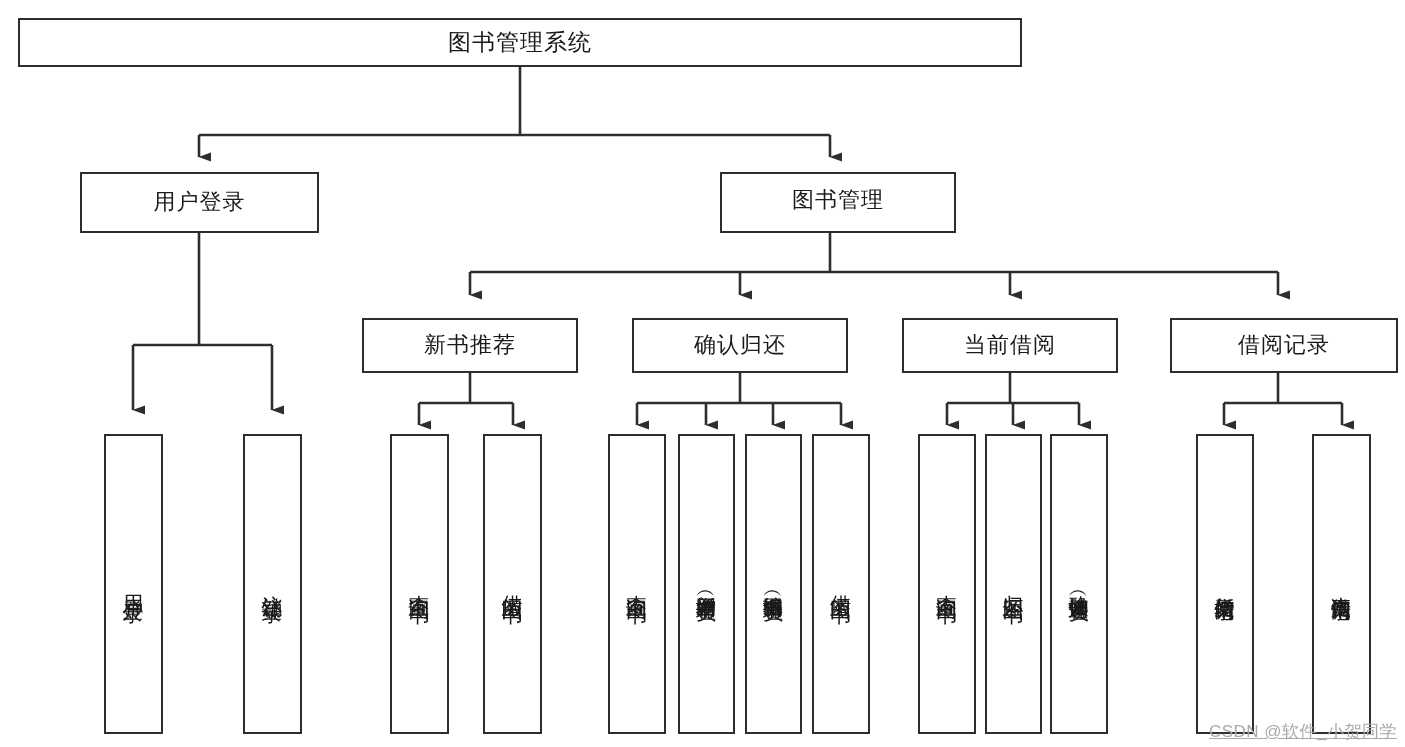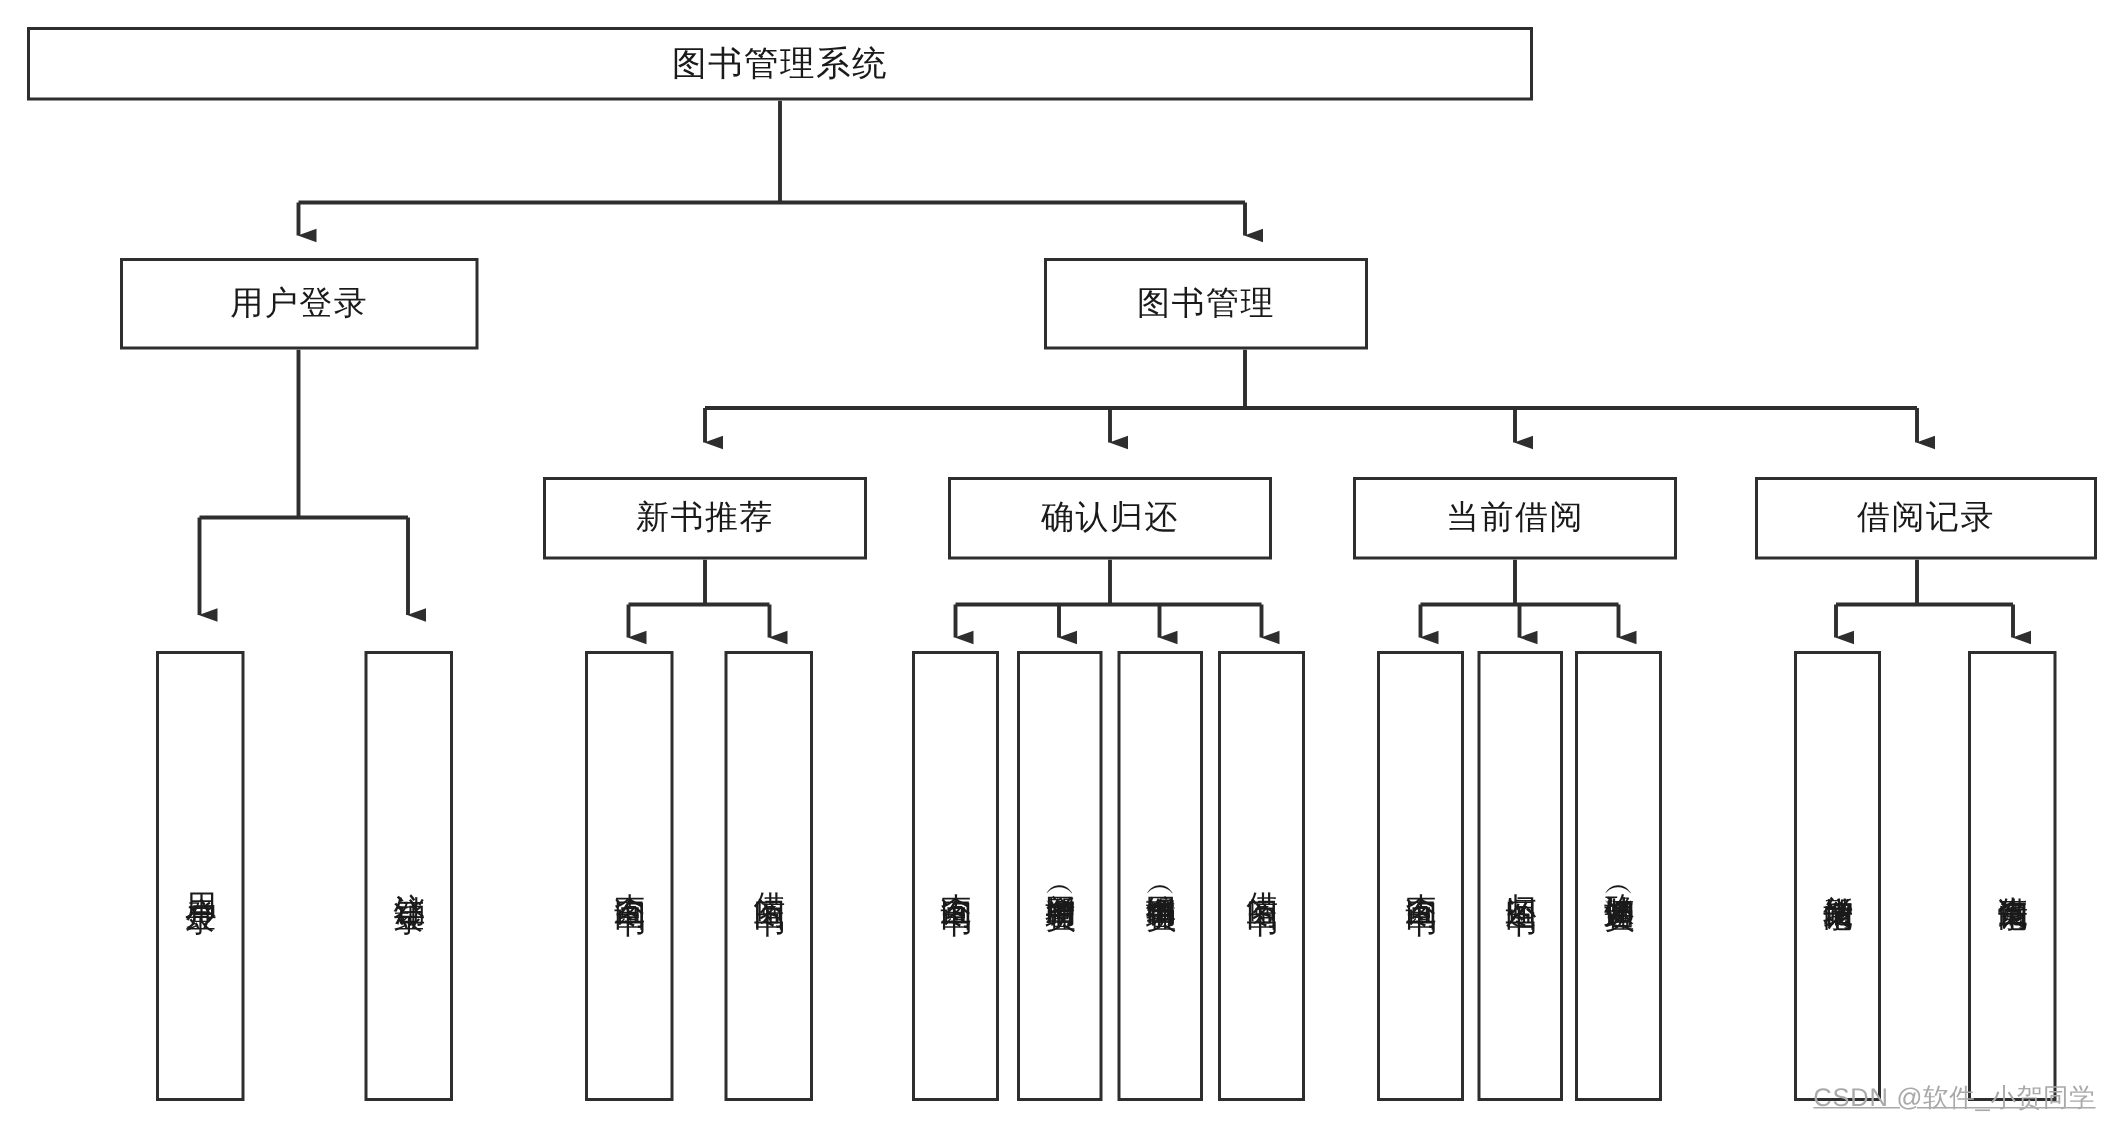--- a/index.html
+++ b/index.html
@@ -128,21 +128,21 @@
   </svg>
 
   <div class="node h root" style="left:18px; top:18px; width:1004px; height:49px;">
     <span>图书管理系统</span>
   </div>
 
   <div class="node h" style="left:80px; top:172px; width:239px; height:61px;">
     <span>用户登录</span>
   </div>
 
-  <div class="node h" style="left:696px; top:172px; width:216px; height:61px;">
+  <div class="node h" style="left:720px; top:172px; width:236px; height:61px;font-family:Liberation Mono, monospace;">
     <span>图书管理</span>
   </div>
 
   <div class="node h" style="left:362px; top:318px; width:216px; height:55px;">
     <span>新书推荐</span>
   </div>
 
   <div class="node h" style="left:632px; top:318px; width:216px; height:55px;">
     <span>确认归还</span>
   </div>

